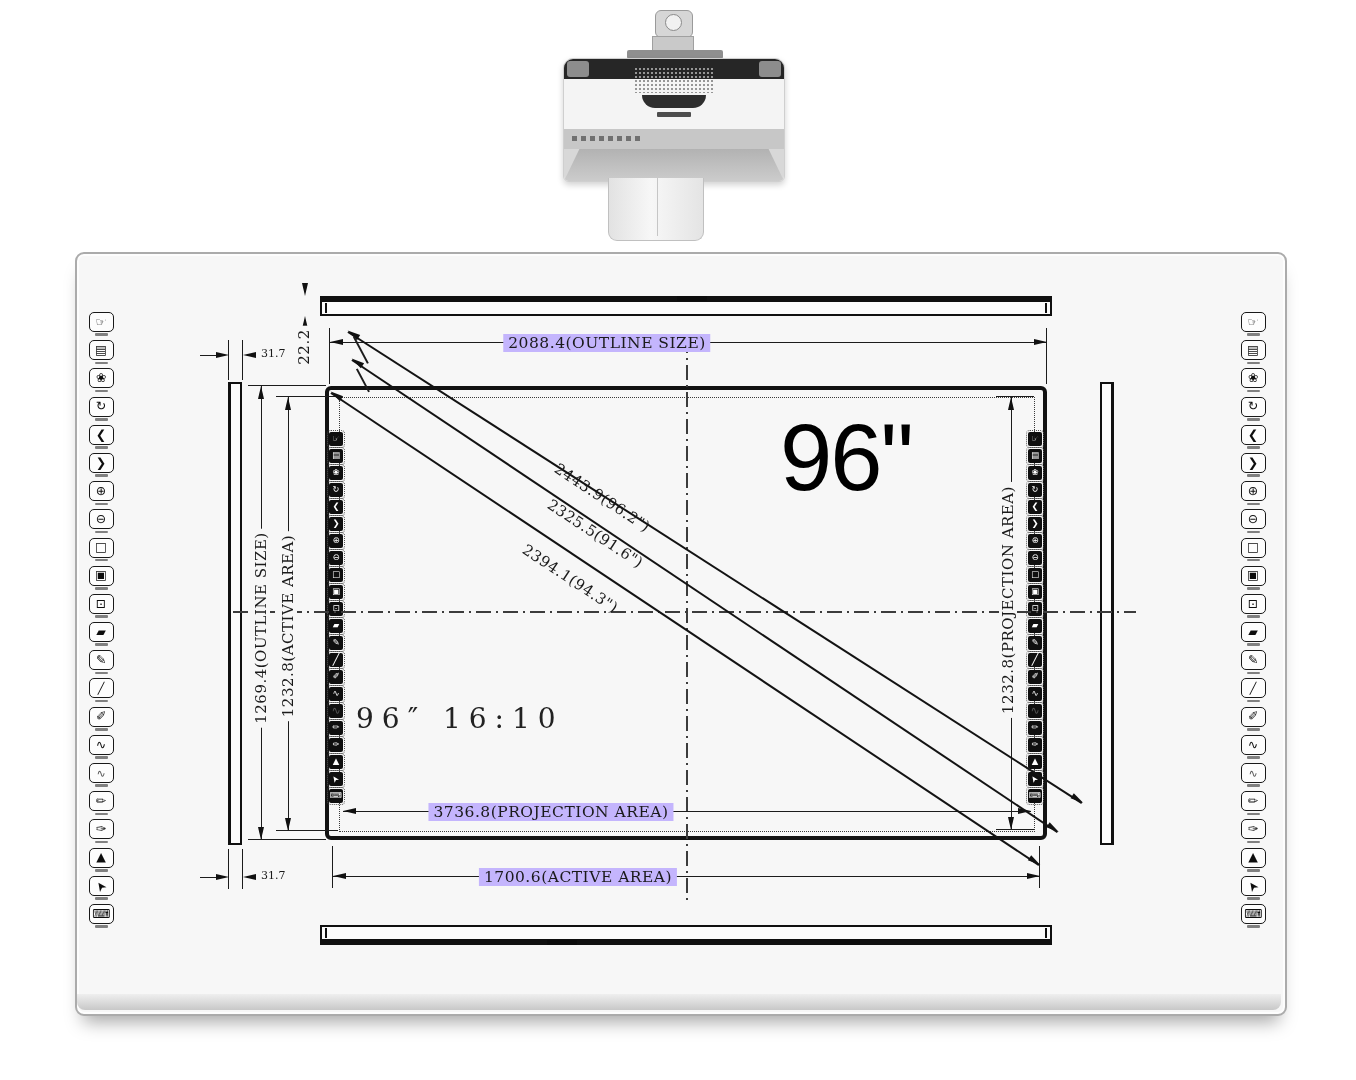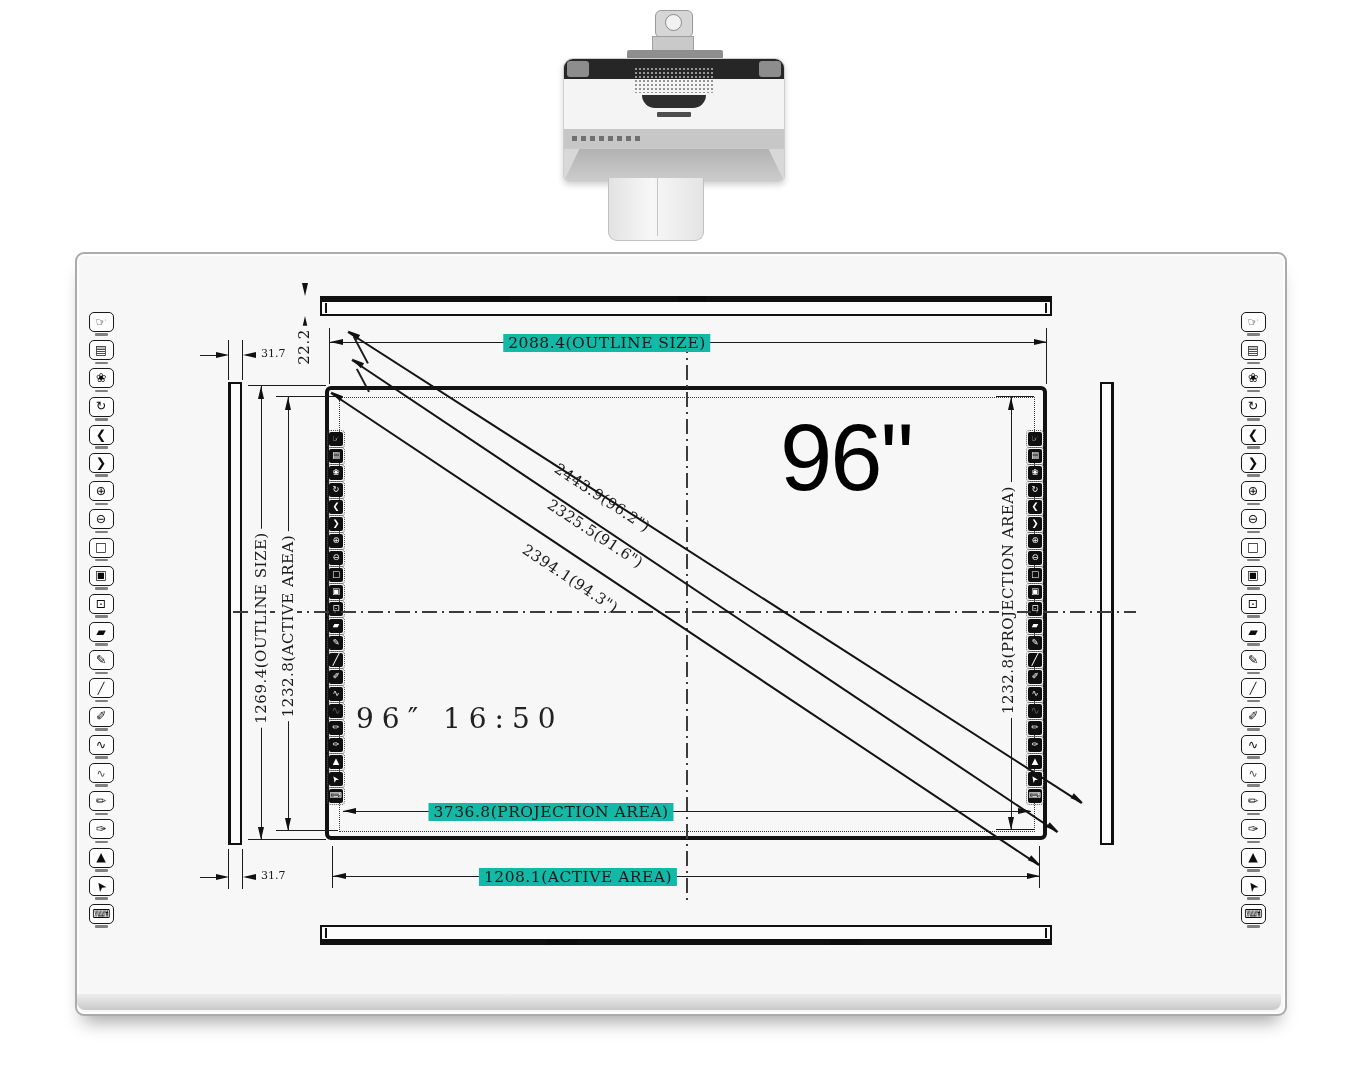--- a/index.html
+++ b/index.html
@@ -9,21 +9,21 @@
   .ln{position:absolute;background:#1c1c1c;display:block;}
   .lnh{height:1.4px;}
   .lnv{width:1.4px;}
   .ar{position:absolute;width:0;height:0;border-style:solid;border-color:transparent;}
   .ar-l{border-width:3.5px 13px 3.5px 0;border-right-color:#111;}
   .ar-r{border-width:3.5px 0 3.5px 13px;border-left-color:#111;}
   .ar-u{border-width:0 3.5px 13px 3.5px;border-bottom-color:#111;}
   .ar-d{border-width:13px 3.5px 0 3.5px;border-top-color:#111;}
   .cl-v{position:absolute;width:1.6px;background:repeating-linear-gradient(180deg,#3c3c3c 0 15px,transparent 15px 20px,#3c3c3c 20px 22px,transparent 22px 27px);}
   .cl-h{position:absolute;height:1.6px;background:repeating-linear-gradient(90deg,#3c3c3c 0 15px,transparent 15px 20px,#3c3c3c 20px 22px,transparent 22px 27px);}
-  .dimtext{position:absolute;transform:translate(-50%,-50%);background:#14b8a6;padding:0 5px;
+  .dimtext{position:absolute;transform:translate(-50%,-50%);background:#c4b5fd;padding:0 5px;
            font-size:15.5px;white-space:nowrap;letter-spacing:.5px;}
   .dimtext-left{position:absolute;background:#f7f7f7;padding:0 3px;font-size:11px;white-space:nowrap;}
   .vlabel{position:absolute;transform:translate(-50%,-50%) rotate(-90deg);background:#f7f7f7;
           padding:0 4px;font-size:15px;white-space:nowrap;letter-spacing:.5px;}
   .diag{position:absolute;height:1.8px;background:#131313;transform-origin:0 50%;}
   .diag .ah-s{position:absolute;left:-1px;top:-2.8px;border-style:solid;border-color:transparent;
               border-width:3.5px 13px 3.5px 0;border-right-color:#111;}
   .diag .ah-e{position:absolute;right:-1px;top:-2.8px;border-style:solid;border-color:transparent;
               border-width:3.5px 0 3.5px 13px;border-left-color:#111;}
   .dlabel{position:absolute;transform:rotate(33.5deg);transform-origin:0 50%;
@@ -506,21 +506,21 @@
   <i class="ln lnh" style="left:343px;top:811px;width:688px;"></i>
   <span class="ar ar-l" style="left:343px;top:808px;"></span>
   <span class="ar ar-r" style="left:1018px;top:808px;"></span>
   <span class="dimtext" style="left:551px;top:812px;">3736.8(PROJECTION AREA)</span>
 
   <i class="ln lnv" style="left:332px;top:846px;height:42px;"></i>
   <i class="ln lnv" style="left:1039px;top:846px;height:42px;"></i>
   <i class="ln lnh" style="left:333px;top:876px;width:707px;"></i>
   <span class="ar ar-l" style="left:333px;top:873px;"></span>
   <span class="ar ar-r" style="left:1027px;top:873px;"></span>
-  <span class="dimtext" style="left:578px;top:877px;">1208.1(ACTIVE AREA)</span>
+  <span class="dimtext" style="left:578px;top:877px;">1700.6(ACTIVE AREA)</span>
 
   <div class="diag" style="left:348px;top:331px;width:872px;transform:rotate(32.7deg);">
       <span class="ah-s"></span>
       <span class="ah-e"></span>
     </div>
   <div class="diag" style="left:352px;top:359px;width:849px;transform:rotate(33.8deg);">
       <span class="ah-s"></span>
       <span class="ah-e"></span>
     </div>
   <div class="diag" style="left:331px;top:392px;width:851px;transform:rotate(33.7deg);">
@@ -529,15 +529,15 @@
     </div>
 
   <i class="ln" style="left:354px;top:336px;width:30px;height:1.6px;transform:rotate(62deg);transform-origin:0 50%;"></i>
   <i class="ln" style="left:357px;top:368px;width:26px;height:1.6px;transform:rotate(62deg);transform-origin:0 50%;"></i>
 
   <span class="dlabel" style="left:556px;top:458px;">2443.9(96.2")</span>
   <span class="dlabel" style="left:549px;top:494px;">2325.5(91.6")</span>
   <span class="dlabel" style="left:524px;top:539px;">2394.1(94.3")</span>
 
   <div id="big-size">96"</div>
-  <div id="aspect">96″ 16:50</div>
+  <div id="aspect">96″ 16:10</div>
 
 </div>
 
 </body></html>

